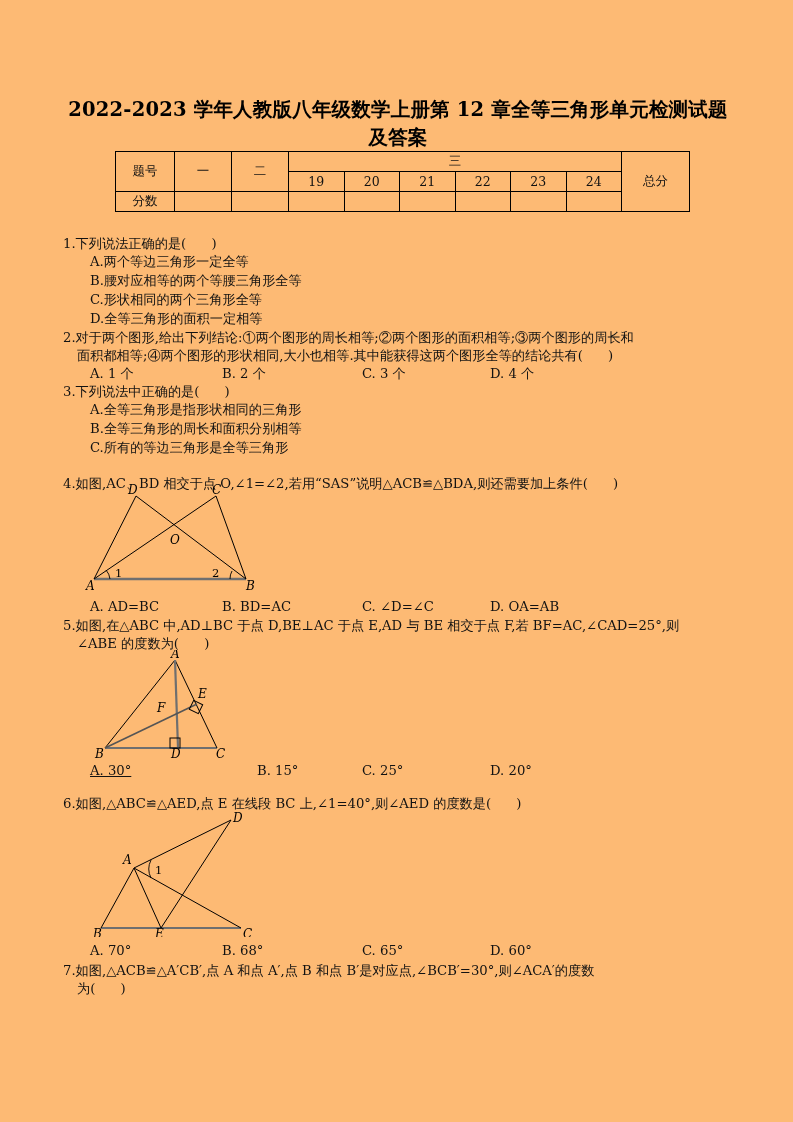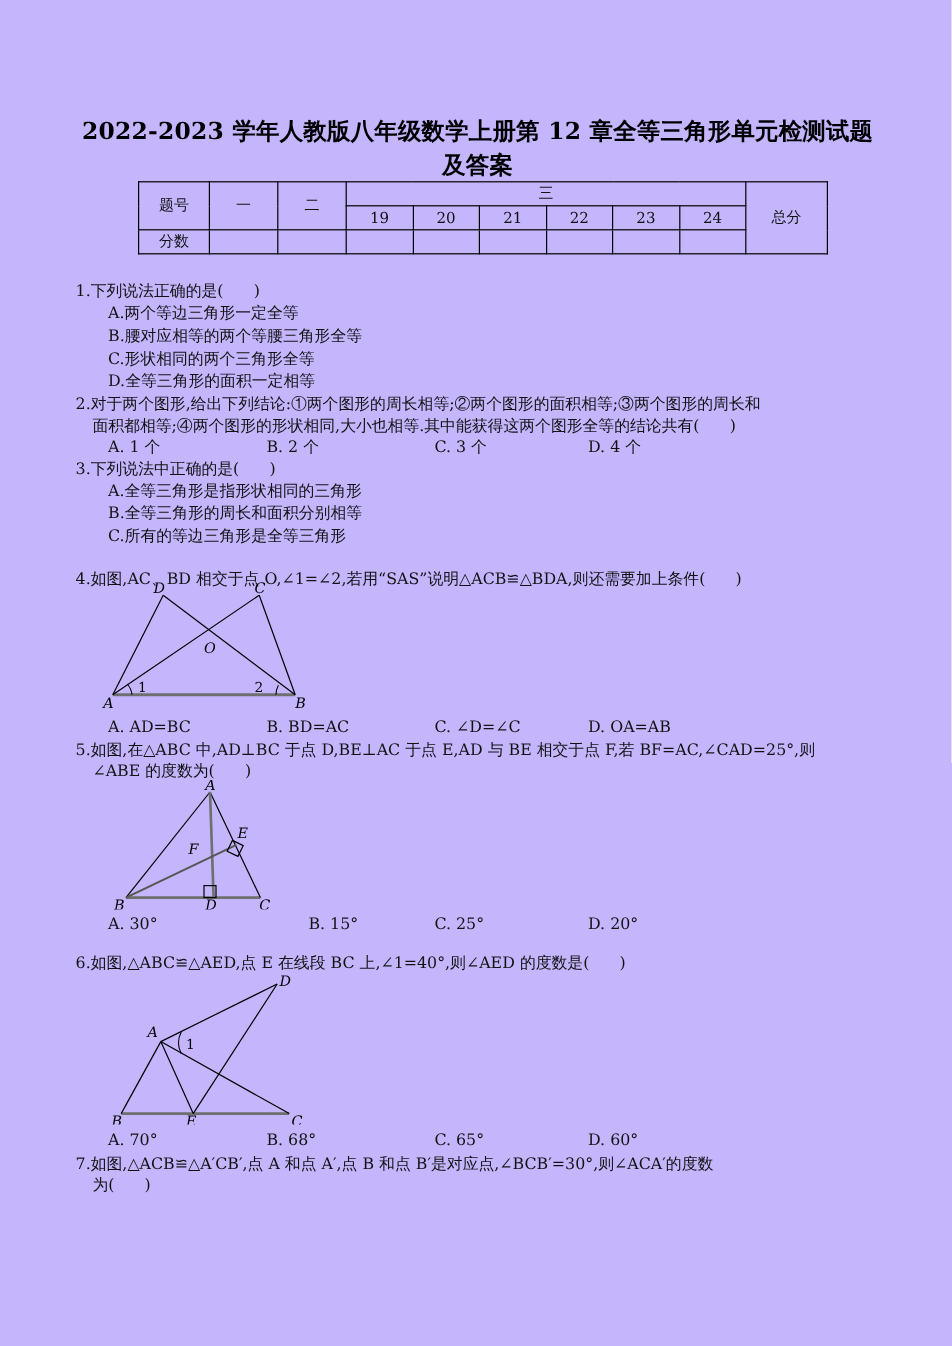--- a/index.html
+++ b/index.html
@@ -13,21 +13,21 @@
     position: relative;
     font-family: "DejaVu Serif", "Liberation Serif", serif;
     color: #1a1a1a;
     overflow: hidden;
   }
   .page {
     position: absolute;
     left: 0; top: 0;
     width: 793px;
     height: 1122px;
-    background: #c4b5fd;
+    background: #fdba74;
   }
 
   
   .doc-title {
     position: absolute;
     left: 62px;
     top: 96px;
     width: 672px;
     text-align: center;
     font-family: "DejaVu Serif", "Liberation Serif", serif;
@@ -203,21 +203,21 @@
       <rect x="106" y="52" width="10" height="10" fill="none" stroke="#000" stroke-width="1" transform="rotate(26 111 57)"></rect>
       <text class="lbl" x="86" y="8">A</text>
       <text class="lbl" x="10" y="108">B</text>
       <text class="lbl" x="131" y="108">C</text>
       <text class="lbl" x="86" y="108">D</text>
       <text class="lbl" x="113" y="48">E</text>
       <text class="lbl" x="72" y="62">F</text>
     </svg>
   </div>
 
-  <div class="tx" style="left:90px; top:761px;">A. 30°</div>
+  <div class="tx" style="left:90px; top:761px;text-decoration:underline;">A. 30°</div>
   <div class="tx" style="left:222px; top:761px;margin-left:35px;">B. 15°</div>
   <div class="tx" style="left:362px; top:761px;">C. 25°</div>
   <div class="tx" style="left:490px; top:761px;">D. 20°</div>
 
   <div class="tx" style="left:63px; top:794px;">6.如图,△ABC≌△AED,点 E 在线段 BC 上,∠1=40°,则∠AED 的度数是(      )</div>
 
   <div class="fig" style="left:85px; top:812px;">
     <svg width="210" height="125" viewBox="0 0 210 125">
 
       <line x1="16" y1="116" x2="156" y2="116" stroke="#6f6f6f" stroke-width="2.2"></line>

